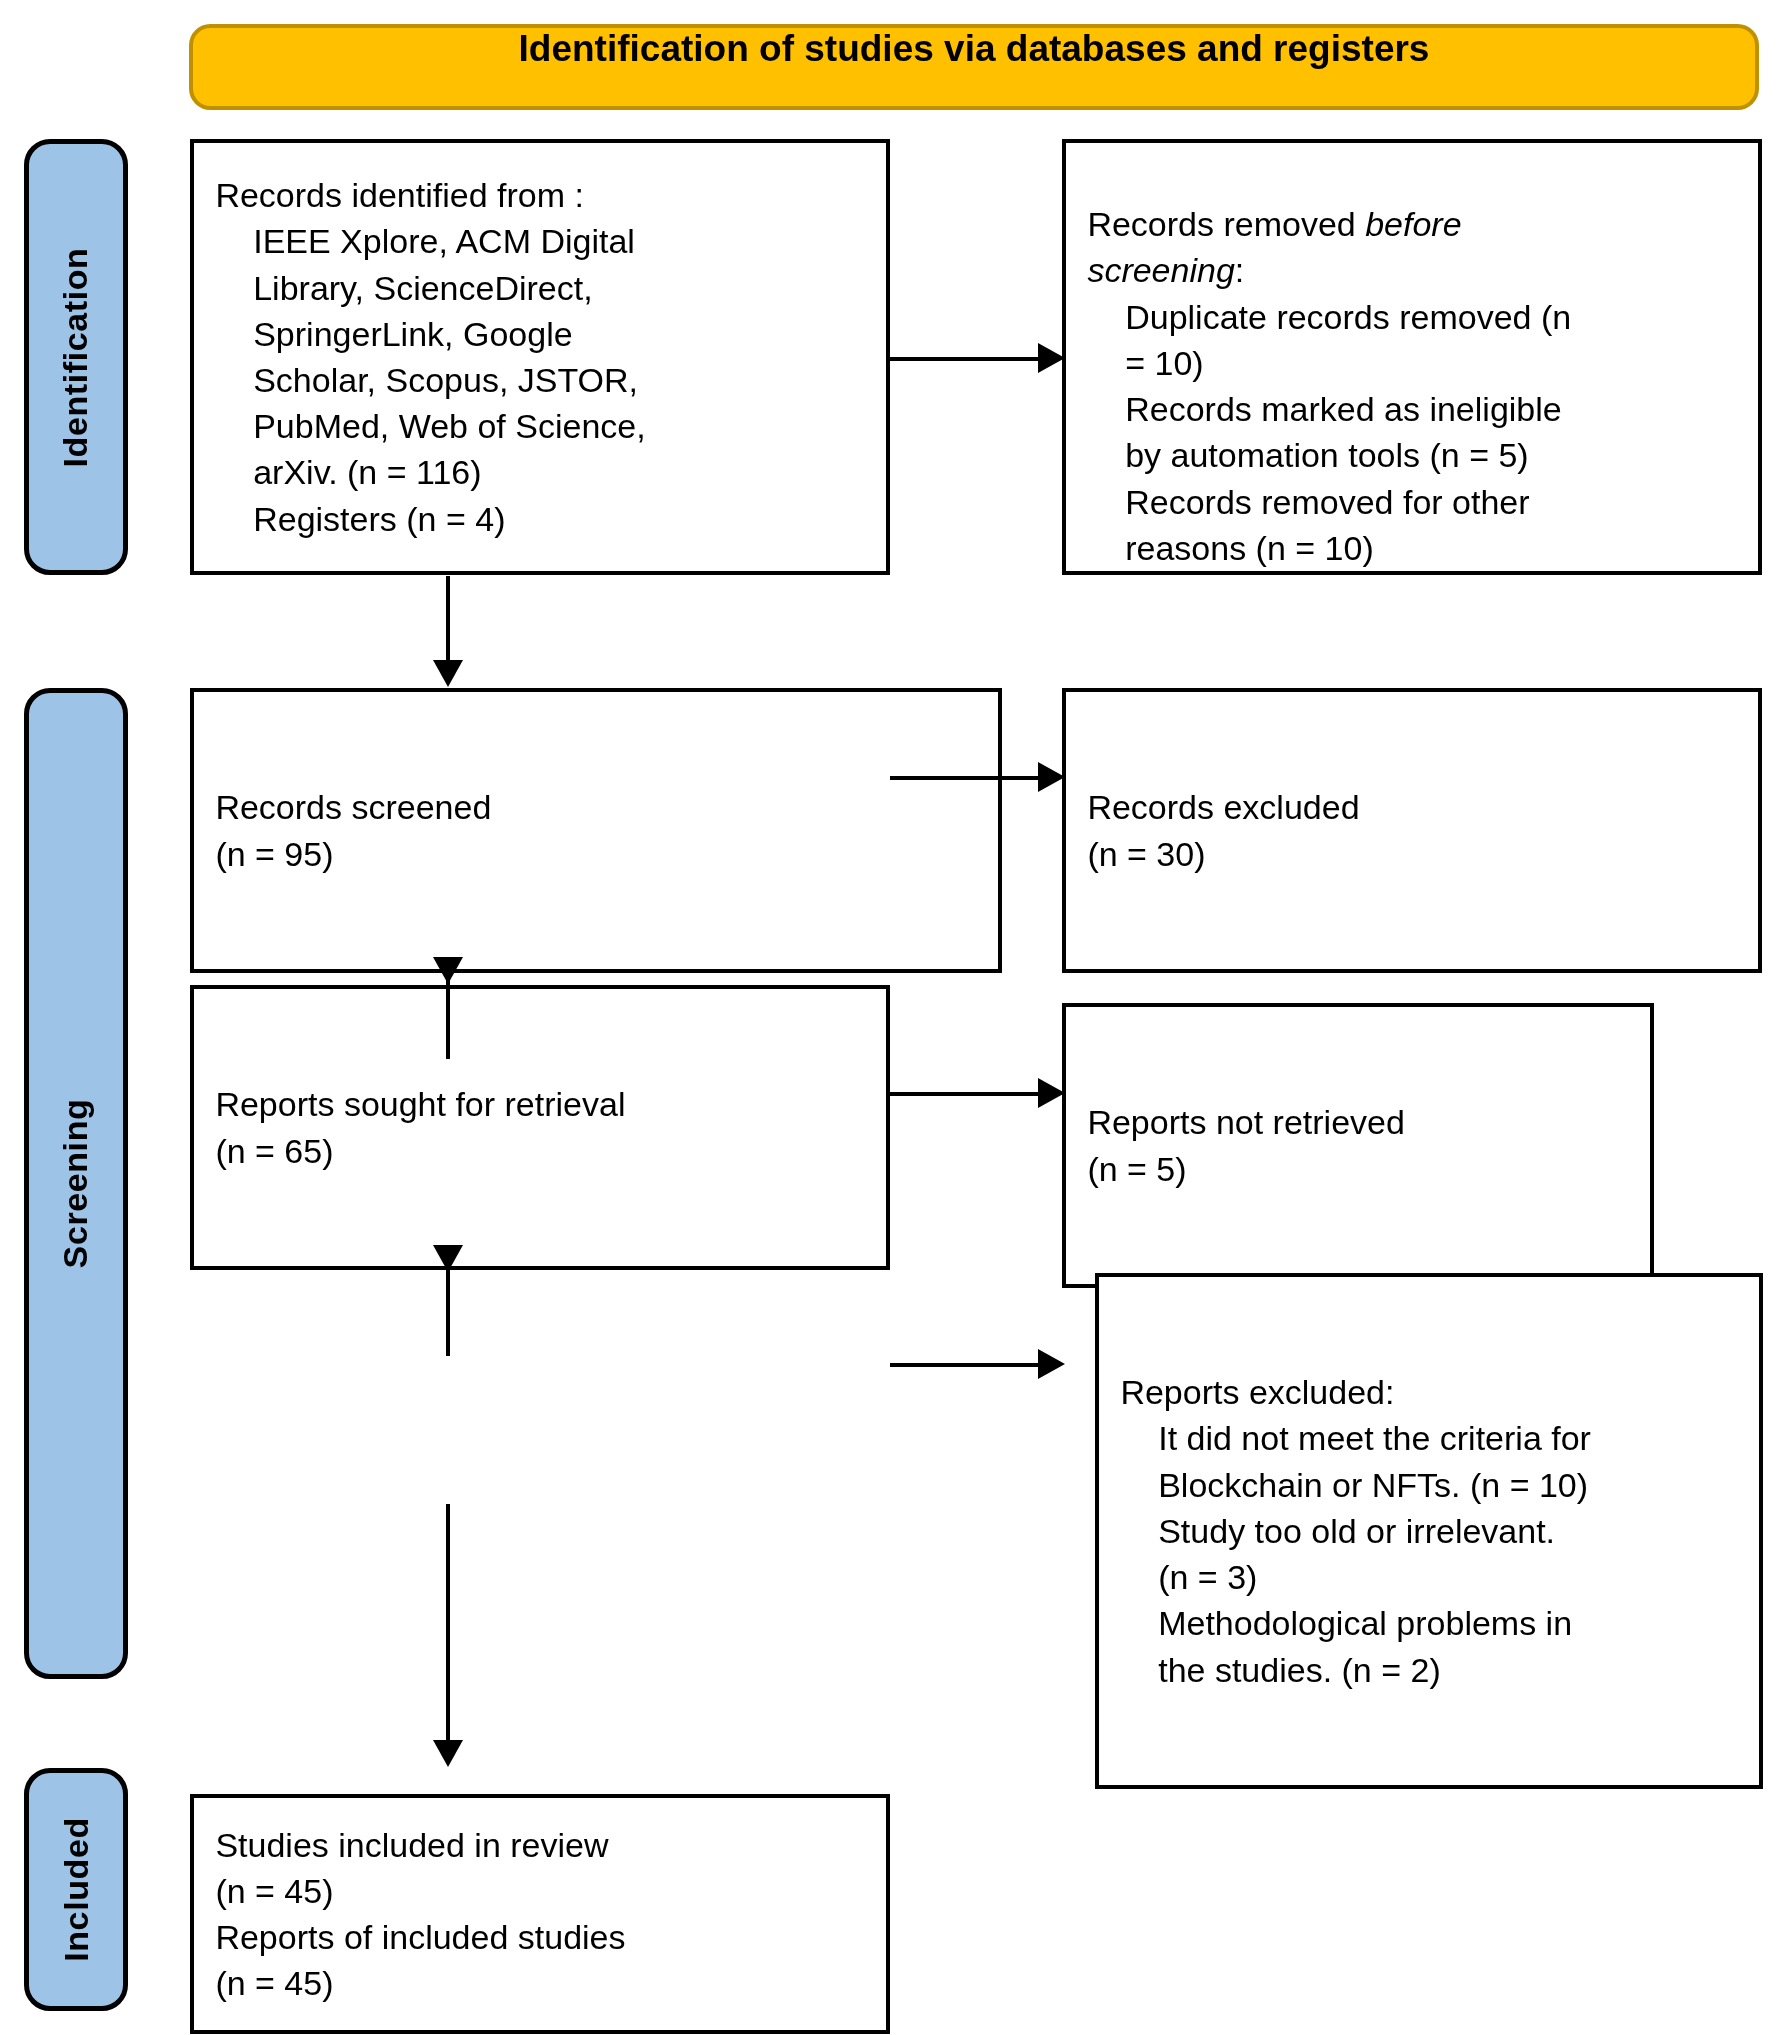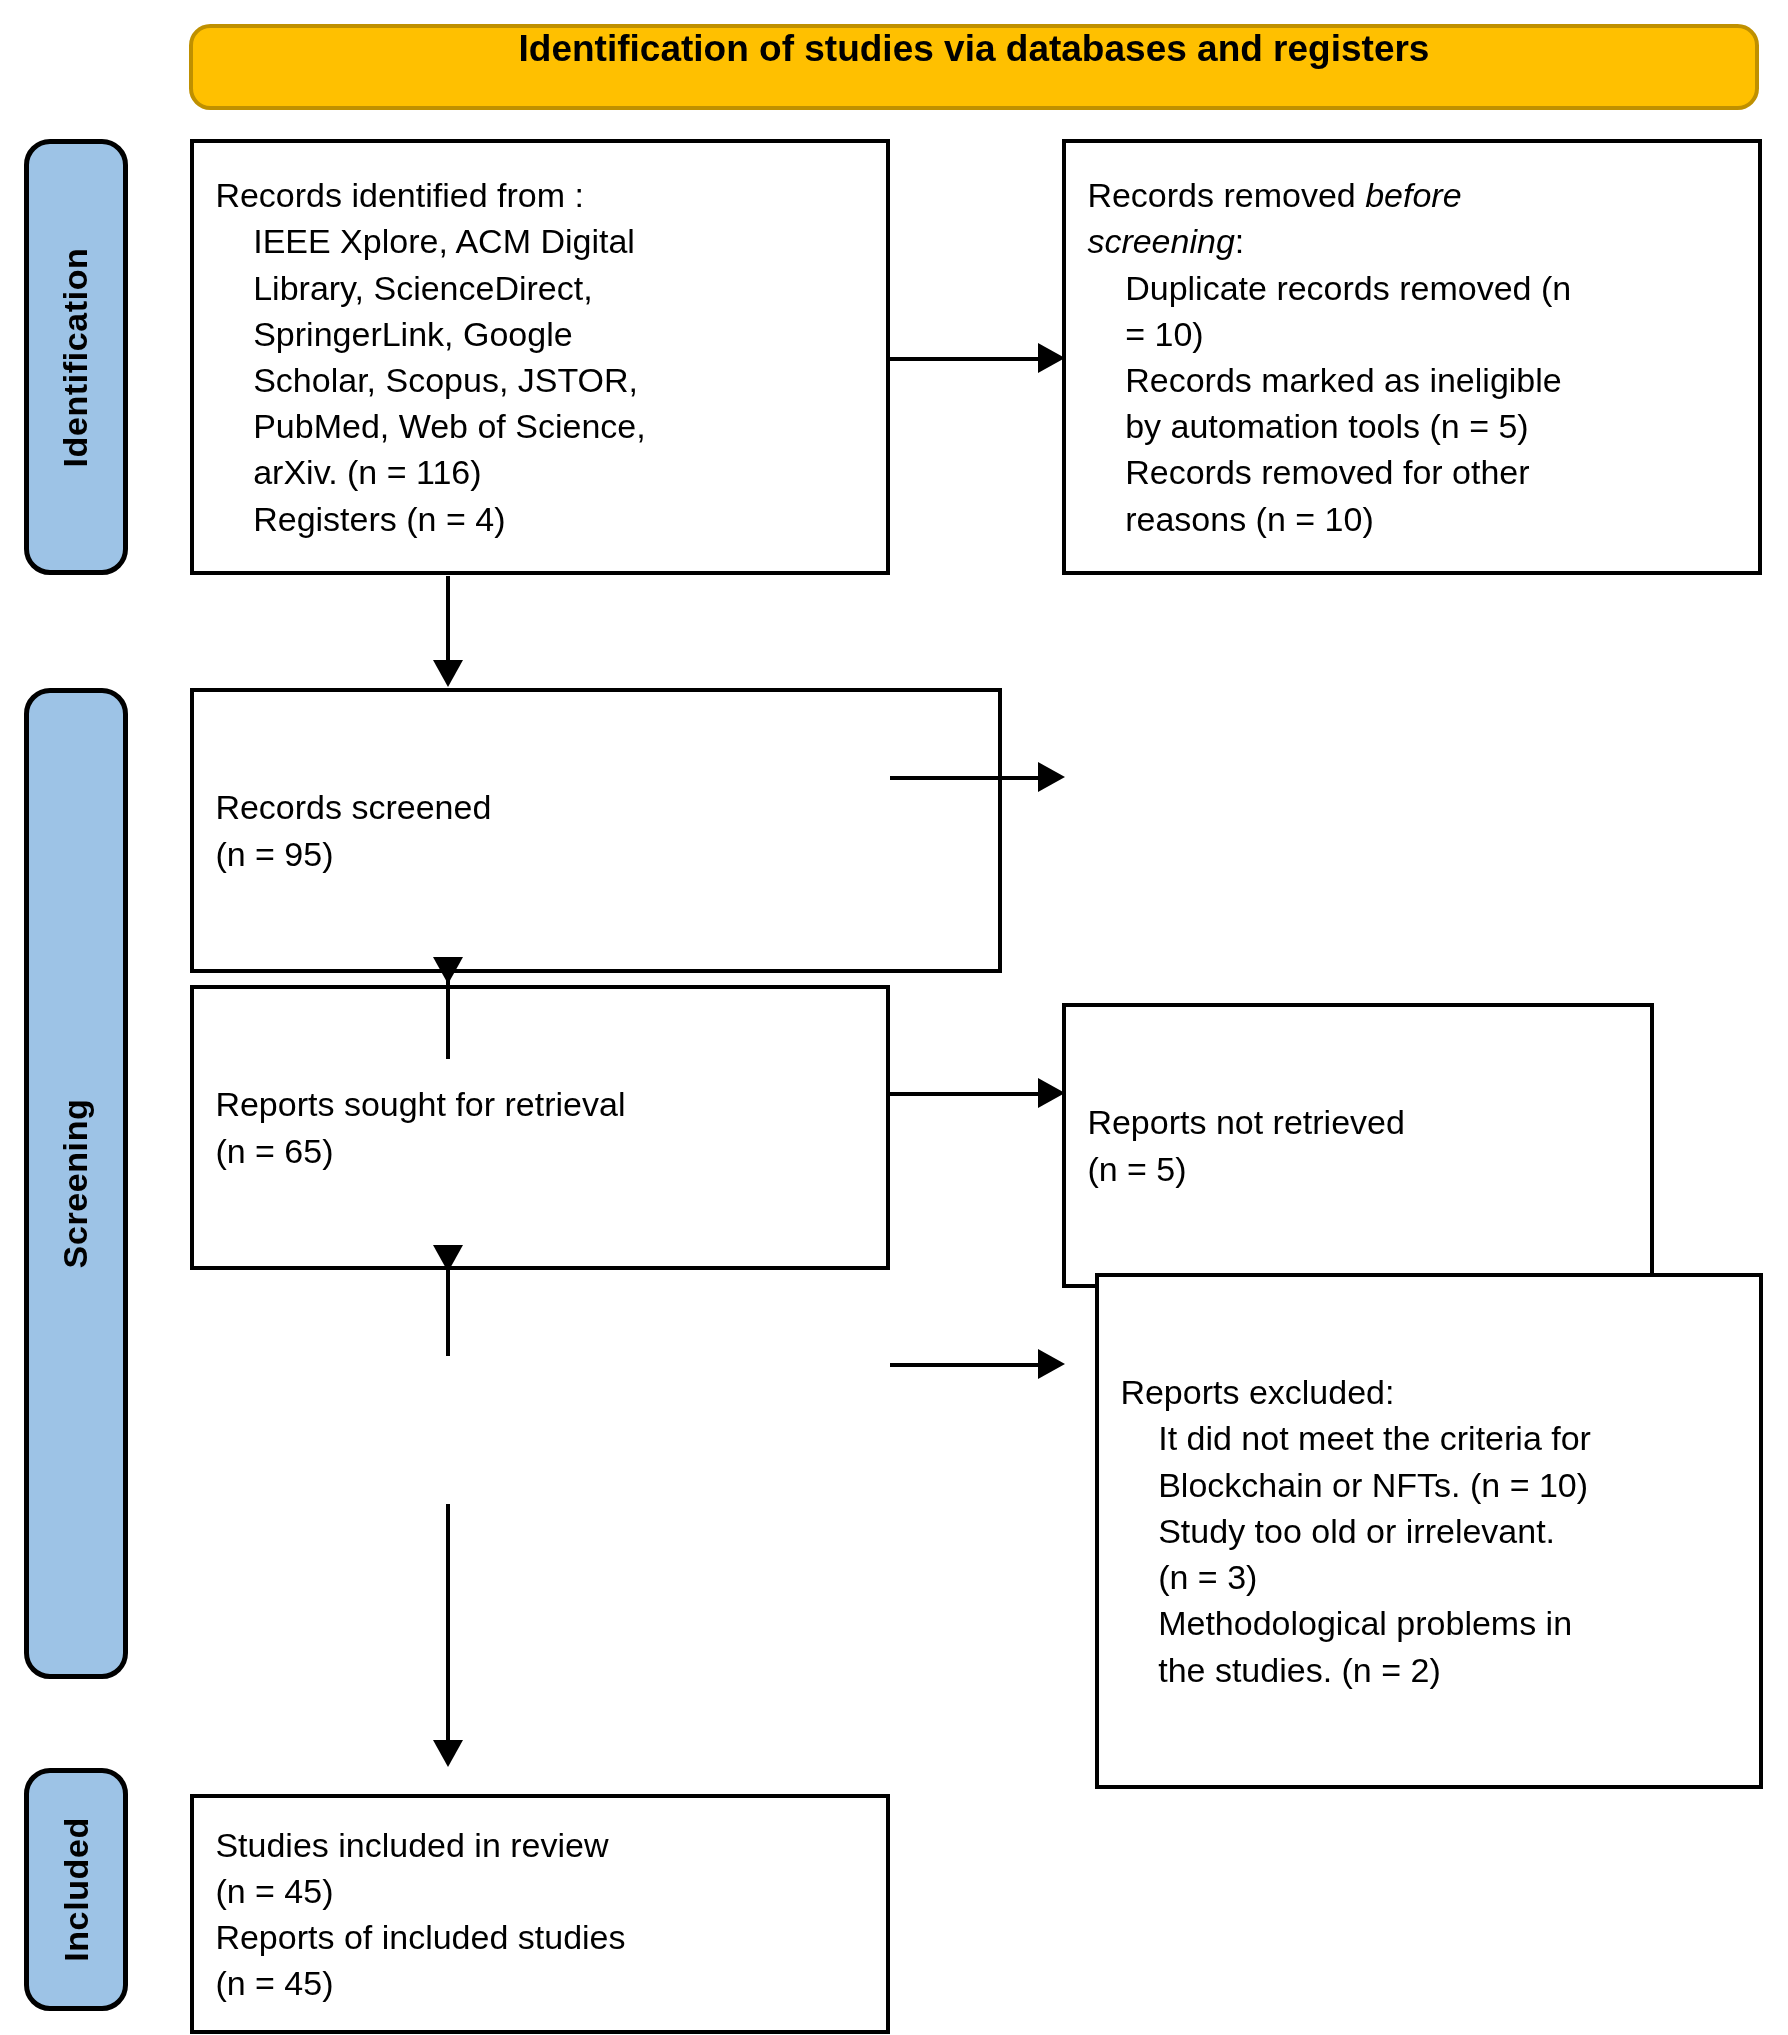--- a/index.html
+++ b/index.html
@@ -132,36 +132,40 @@
     <div class="box-text">Records identified from :
     IEEE Xplore, ACM Digital
     Library, ScienceDirect,
     SpringerLink, Google
     Scholar, Scopus, JSTOR,
     PubMed, Web of Science,
     arXiv. (n = 116)
     Registers (n = 4)</div>
   </div>
 
-  <div class="box" style="left:1062px; top:139px; width:700px; height:436px;">
+  <div class="box" style="left:1062px; top:139px; width:700px; height:436px;justify-content:flex-end;">
     <div class="box-text"><span>Records removed </span><span class="ital">before
 screening</span><span>:
     Duplicate records removed (n
     = 10)
     Records marked as ineligible
     by automation tools (n = 5)
     Records removed for other
     reasons (n = 10)</span></div>
   </div>
 
   <div class="box" style="left:190px; top:688px; width:812px; height:285px;">
     <div class="box-text">Records screened
 (n = 95)</div>
   </div>
 
+  <div class="box" style="left:1062px; top:688px; width:700px; height:285px;">
+    <div class="box-text">Records excluded
+(n = 30)</div>
+  </div>
 
   <div class="box" style="left:190px; top:985px; width:700px; height:285px;">
     <div class="box-text">Reports sought for retrieval
 (n = 65)</div>
   </div>
 
   <div class="box" style="left:1062px; top:1003px; width:592px; height:285px;">
     <div class="box-text">Reports not retrieved
 (n = 5)</div>
   </div>

